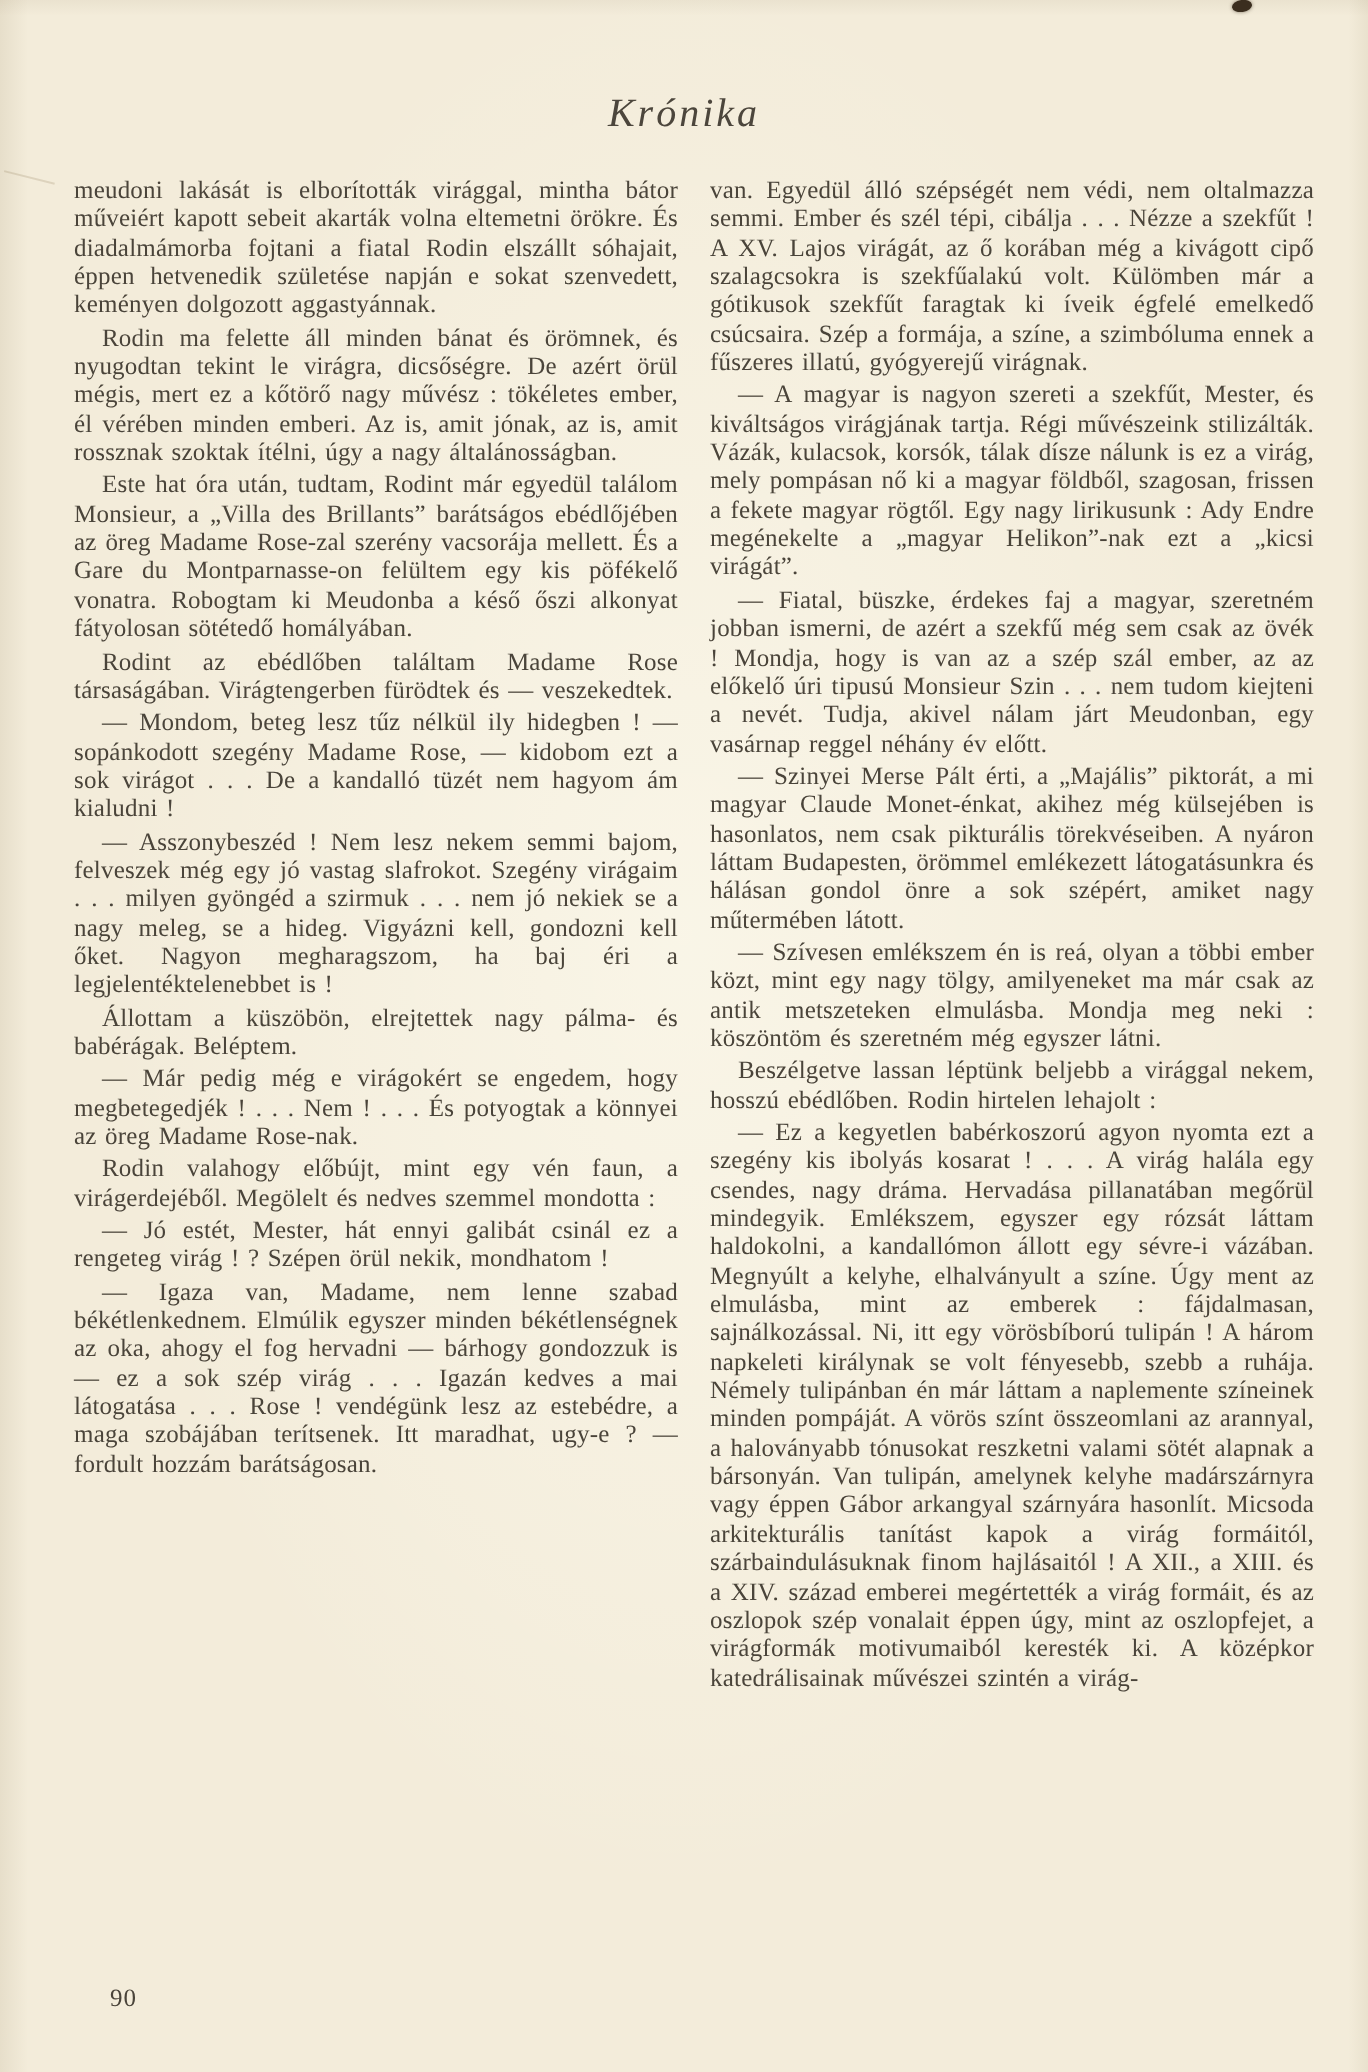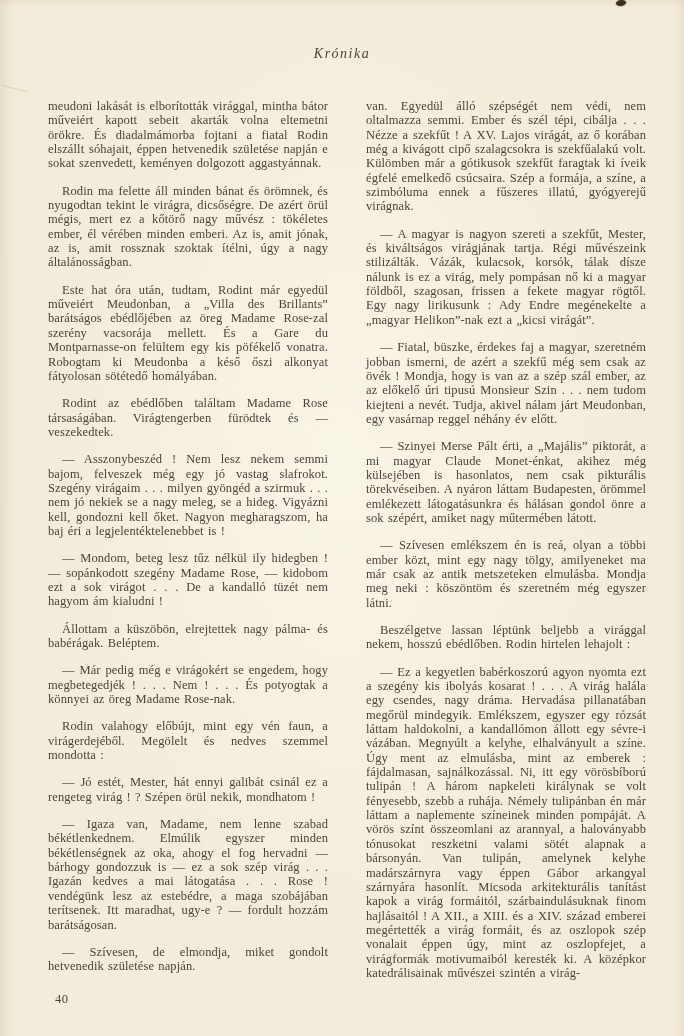--- a/index.html
+++ b/index.html
@@ -23,68 +23,67 @@
     background:#3b2e1f;border-radius:50%;transform:rotate(-8deg);
     box-shadow:0 0 2px rgba(59,46,31,.6);
   }
   .corner-crease{
     position:absolute;left:0;top:88px;width:26px;height:14px;
     border-top:1px solid rgba(120,100,60,.18);
     transform:rotate(14deg);
   }
   .title{
     position:absolute;top:46px;left:0;width:684px;
-    text-align:center;font-style:italic;font-size:14px;
+    text-align:center;font-style:italic;font-size:20px;
     letter-spacing:1.5px;color:#4c463c;font-family:Liberation Serif, serif;
   }
   .columns{
     position:absolute;top:86px;left:35px;width:624px;height:926px;
     display:flex;gap:12px;overflow:hidden;
   }
   .col{
     width:306px;height:926px;overflow:hidden;
     font-size:12.5px;line-height:14.35px;
     text-align:justify;letter-spacing:.1px;word-spacing:1px;
   }
-  .col p{margin:13px;text-indent:14px;}
+  .col p{margin:2px;text-indent:14px;}
   .col p.no-indent{text-indent:0;}
   .page-number{
     position:absolute;left:55px;top:992px;
     font-size:12.5px;color:#4a443a;letter-spacing:.5px;
   }
 </style>
 </head>
 <body>
 
 <div class="page">
   <div class="ink-spot"></div>
   <div class="corner-crease"></div>
 
   <div class="title">Krónika</div>
 
   <div class="columns">
     <div class="col">
       <p class="no-indent">meudoni lakását is elborították virággal, mintha bátor műveiért kapott sebeit akarták volna eltemetni örökre. És diadalmámorba fojtani a fiatal Rodin elszállt sóhajait, éppen hetvenedik születése napján e sokat szenvedett, keményen dolgozott aggastyánnak.</p>
       <p>Rodin ma felette áll minden bánat és örömnek, és nyugodtan tekint le virágra, dicsőségre. De azért örül mégis, mert ez a kőtörő nagy művész : tökéletes ember, él vérében minden emberi. Az is, amit jónak, az is, amit rossznak szoktak ítélni, úgy a nagy általánosságban.</p>
-      <p>Este hat óra után, tudtam, Rodint már egyedül műveiért Meudonban, a „Villa des Brillants” barátságos ebédlőjében az öreg Madame Rose-zal szerény vacsorája mellett. És a Gare du Montparnasse-on felültem egy kis pöfékelő vonatra. Robogtam ki Meudonba a késő őszi alkonyat fátyolosan sötétedő homályában.</p>
+      <p>Este hat óra után, tudtam, Rodint már egyedül találom Monsieur, a „Villa des Brillants” barátságos ebédlőjében az öreg Madame Rose-zal szerény vacsorája mellett. És a Gare du Montparnasse-on felültem egy kis pöfékelő vonatra. Robogtam ki Meudonba a késő őszi alkonyat fátyolosan sötétedő homályában.</p>
       <p>Rodint az ebédlőben találtam Madame Rose társaságában. Virágtengerben fürödtek és — veszekedtek.</p>
+      <p>— Mondom, beteg lesz tűz nélkül ily hidegben ! — sopánkodott szegény Madame Rose, — kidobom ezt a sok virágot . . . De a kandalló tüzét nem hagyom ám kialudni !</p>
       <p>— Asszonybeszéd ! Nem lesz nekem semmi bajom, felveszek még egy jó vastag slafrokot. Szegény virágaim . . . milyen gyöngéd a szirmuk . . . nem jó nekiek se a nagy meleg, se a hideg. Vigyázni kell, gondozni kell őket. Nagyon megharagszom, ha baj éri a legjelentéktelenebbet is !</p>
-      <p>— Mondom, beteg lesz tűz nélkül ily hidegben ! — sopánkodott szegény Madame Rose, — kidobom ezt a sok virágot . . . De a kandalló tüzét nem hagyom ám kialudni !</p>
       <p>Állottam a küszöbön, elrejtettek nagy pálma- és babérágak. Beléptem.</p>
       <p>— Már pedig még e virágokért se engedem, hogy megbetegedjék ! . . . Nem ! . . . És potyogtak a könnyei az öreg Madame Rose-nak.</p>
       <p>Rodin valahogy előbújt, mint egy vén faun, a virágerdejéből. Megölelt és nedves szemmel mondotta :</p>
       <p>— Jó estét, Mester, hát ennyi galibát csinál ez a rengeteg virág ! ? Szépen örül nekik, mondhatom !</p>
       <p>— Igaza van, Madame, nem lenne szabad békétlenkednem. Elmúlik egyszer minden békétlenségnek az oka, ahogy el fog hervadni — bárhogy gondozzuk is — ez a sok szép virág . . . Igazán kedves a mai látogatása . . . Rose ! vendégünk lesz az estebédre, a maga szobájában terítsenek. Itt maradhat, ugy-e ? — fordult hozzám barátságosan.</p>
-      <p>— Szívesen, de elmondja, miket gondolt hetvenedik születése napján.</p>
     </div>
     <div class="col">
       <p class="no-indent">van. Egyedül álló szépségét nem védi, nem oltalmazza semmi. Ember és szél tépi, cibálja . . . Nézze a szekfűt ! A XV. Lajos virágát, az ő korában még a kivágott cipő szalagcsokra is szekfűalakú volt. Külömben már a gótikusok szekfűt faragtak ki íveik égfelé emelkedő csúcsaira. Szép a formája, a színe, a szimbóluma ennek a fűszeres illatú, gyógyerejű virágnak.</p>
       <p>— A magyar is nagyon szereti a szekfűt, Mester, és kiváltságos virágjának tartja. Régi művészeink stilizálták. Vázák, kulacsok, korsók, tálak dísze nálunk is ez a virág, mely pompásan nő ki a magyar földből, szagosan, frissen a fekete magyar rögtől. Egy nagy lirikusunk : Ady Endre megénekelte a „magyar Helikon”-nak ezt a „kicsi virágát”.</p>
       <p>— Fiatal, büszke, érdekes faj a magyar, szeretném jobban ismerni, de azért a szekfű még sem csak az övék ! Mondja, hogy is van az a szép szál ember, az az előkelő úri tipusú Monsieur Szin . . . nem tudom kiejteni a nevét. Tudja, akivel nálam járt Meudonban, egy vasárnap reggel néhány év előtt.</p>
       <p>— Szinyei Merse Pált érti, a „Majális” piktorát, a mi magyar Claude Monet-énkat, akihez még külsejében is hasonlatos, nem csak pikturális törekvéseiben. A nyáron láttam Budapesten, örömmel emlékezett látogatásunkra és hálásan gondol önre a sok szépért, amiket nagy műtermében látott.</p>
       <p>— Szívesen emlékszem én is reá, olyan a többi ember közt, mint egy nagy tölgy, amilyeneket ma már csak az antik metszeteken elmulásba. Mondja meg neki : köszöntöm és szeretném még egyszer látni.</p>
       <p>Beszélgetve lassan léptünk beljebb a virággal nekem, hosszú ebédlőben. Rodin hirtelen lehajolt :</p>
       <p>— Ez a kegyetlen babérkoszorú agyon nyomta ezt a szegény kis ibolyás kosarat ! . . . A virág halála egy csendes, nagy dráma. Hervadása pillanatában megőrül mindegyik. Emlékszem, egyszer egy rózsát láttam haldokolni, a kandallómon állott egy sévre-i vázában. Megnyúlt a kelyhe, elhalványult a színe. Úgy ment az elmulásba, mint az emberek : fájdalmasan, sajnálkozással. Ni, itt egy vörösbíború tulipán ! A három napkeleti királynak se volt fényesebb, szebb a ruhája. Némely tulipánban én már láttam a naplemente színeinek minden pompáját. A vörös színt összeomlani az arannyal, a haloványabb tónusokat reszketni valami sötét alapnak a bársonyán. Van tulipán, amelynek kelyhe madárszárnyra vagy éppen Gábor arkangyal szárnyára hasonlít. Micsoda arkitekturális tanítást kapok a virág formáitól, szárbaindulásuknak finom hajlásaitól ! A XII., a XIII. és a XIV. század emberei megértették a virág formáit, és az oszlopok szép vonalait éppen úgy, mint az oszlopfejet, a virágformák motivumaiból keresték ki. A középkor katedrálisainak művészei szintén a virág-</p>
     </div>
   </div>
 
-  <div class="page-number">40</div>
+  <div class="page-number">90</div>
 </div>
 
 </body></html>

